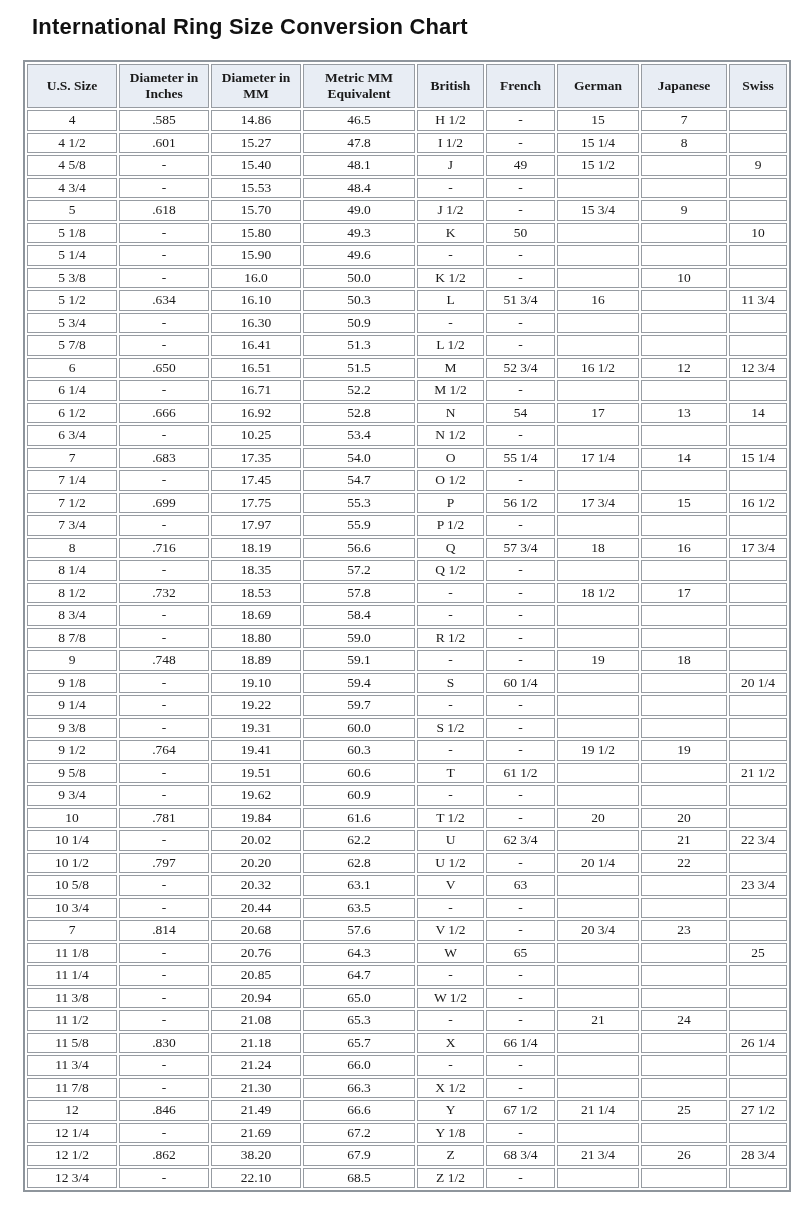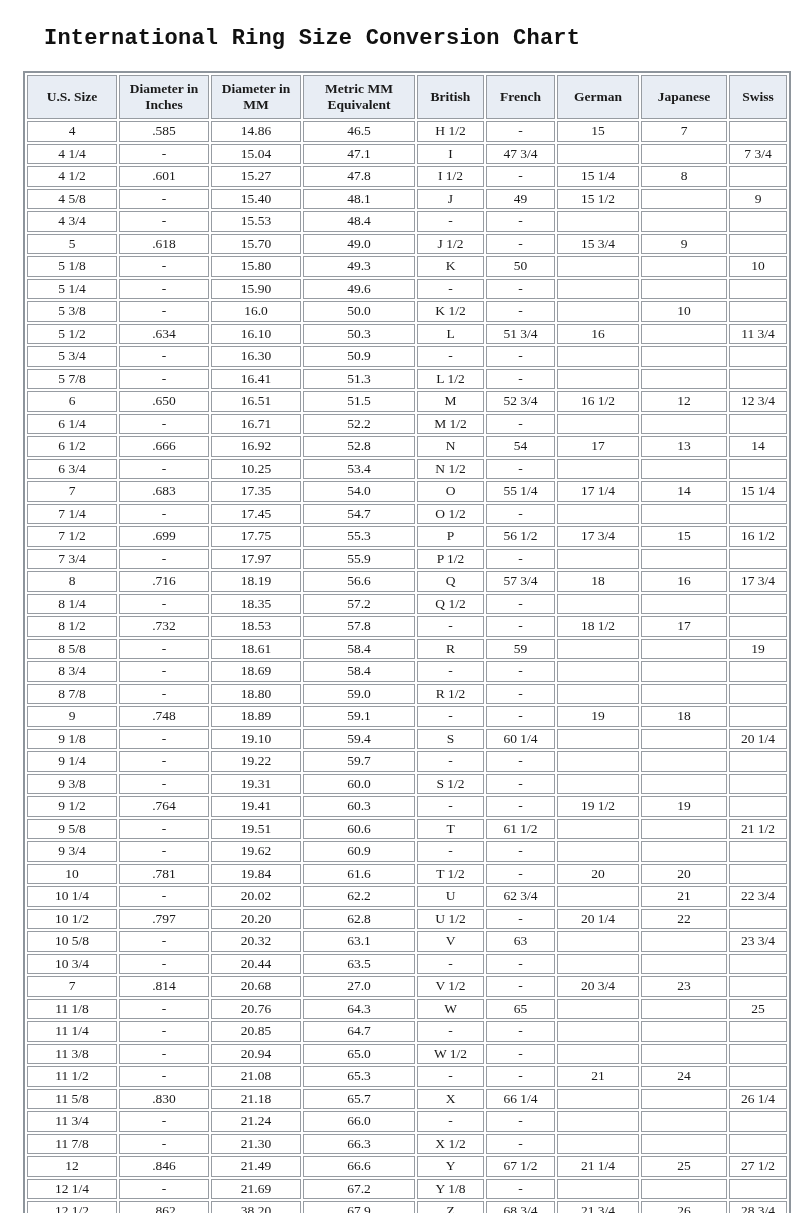--- a/index.html
+++ b/index.html
@@ -9,27 +9,27 @@
     background: #ffffff;
   }
   .page {
     width: 794px;
     height: 1213px;
     background: #ffffff;
     position: relative;
     font-family: "Liberation Serif", "DejaVu Serif", serif;
   }
   .title {
-    margin: 16px;
+    margin: 4px;
     padding: 10px 0 0 28px;
     font-size: 22px;
     font-weight: bold;
     color: #111111;
     letter-spacing: 0.2px;
-    font-family: Liberation Mono, monospace;
+    font-family: Liberation Sans, sans-serif;
   }
   table.ring-table {
     margin: 20px 0 0 23px;
     width: 748px;
     table-layout: fixed;
     border-collapse: separate;
     border-spacing: 2px;
     border: 2px solid #8e959c;
     background: #ffffff;
   }
@@ -103,31 +103,20 @@
           <td>.585</td>
           <td>14.86</td>
           <td>46.5</td>
           <td>H 1/2</td>
           <td>-</td>
           <td>15</td>
           <td>7</td>
           <td></td>
         </tr>
         <tr>
-          <td>4 1/4</td>
-          <td>-</td>
-          <td>15.04</td>
-          <td>47.1</td>
-          <td>I</td>
-          <td>47 3/4</td>
-          <td></td>
-          <td></td>
-          <td>7 3/4</td>
-        </tr>
-        <tr>
           <td>4 1/2</td>
           <td>.601</td>
           <td>15.27</td>
           <td>47.8</td>
           <td>I 1/2</td>
           <td>-</td>
           <td>15 1/4</td>
           <td>8</td>
           <td></td>
         </tr>
@@ -345,31 +334,20 @@
           <td>.732</td>
           <td>18.53</td>
           <td>57.8</td>
           <td>-</td>
           <td>-</td>
           <td>18 1/2</td>
           <td>17</td>
           <td></td>
         </tr>
         <tr>
-          <td>8 5/8</td>
-          <td>-</td>
-          <td>18.61</td>
-          <td>58.4</td>
-          <td>R</td>
-          <td>59</td>
-          <td></td>
-          <td></td>
-          <td>19</td>
-        </tr>
-        <tr>
           <td>8 3/4</td>
           <td>-</td>
           <td>18.69</td>
           <td>58.4</td>
           <td>-</td>
           <td>-</td>
           <td></td>
           <td></td>
           <td></td>
         </tr>
@@ -513,21 +491,21 @@
           <td>-</td>
           <td>-</td>
           <td></td>
           <td></td>
           <td></td>
         </tr>
         <tr>
           <td>7</td>
           <td>.814</td>
           <td>20.68</td>
-          <td>27.0</td>
+          <td>57.6</td>
           <td>V 1/2</td>
           <td>-</td>
           <td>20 3/4</td>
           <td>23</td>
           <td></td>
         </tr>
         <tr>
           <td>11 1/8</td>
           <td>-</td>
           <td>20.76</td>

